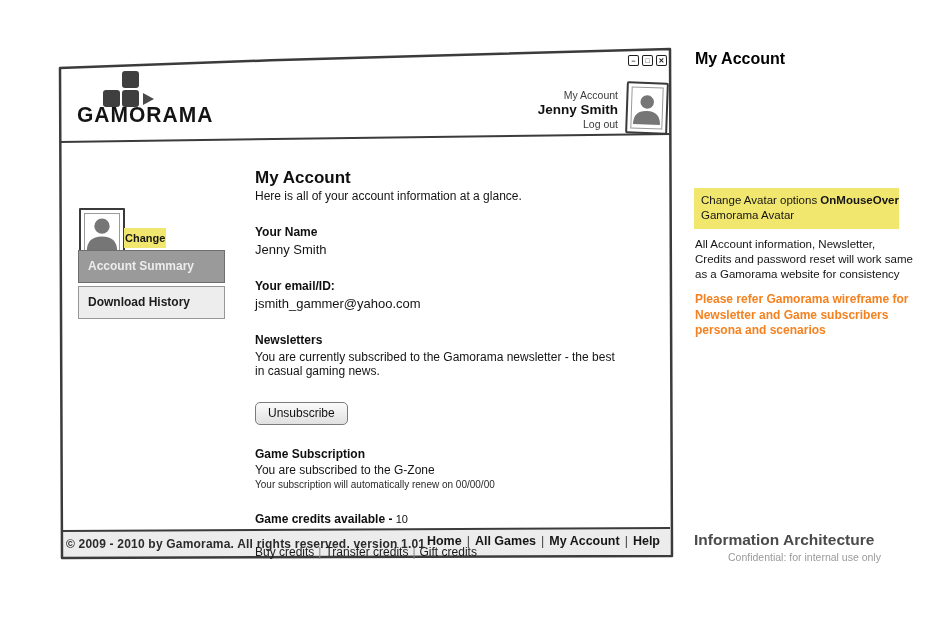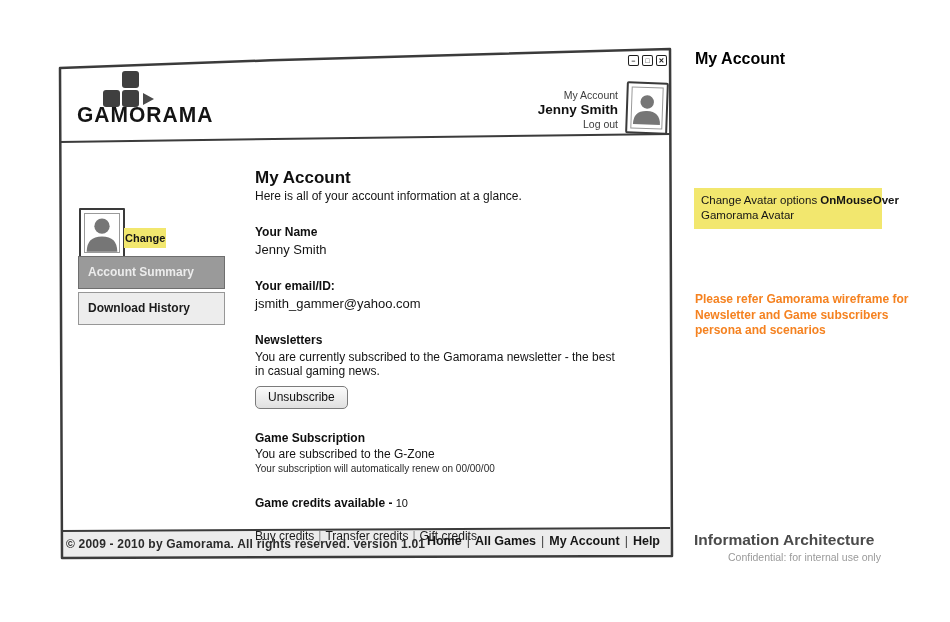--- a/index.html
+++ b/index.html
@@ -39,55 +39,55 @@
   .avatar-hdr { left:626px; top:82px; width:42px; height:52px; transform:rotate(2deg); border-radius:2px; }
   .avatar-side { left:79px; top:208px; width:46px; height:50px; border-radius:1px; }
   .avatar-inner { width:100%; height:100%; border:1px solid #9a9a9a; background:#fff; overflow:hidden; }
   .avatar-inner svg { display:block; width:100%; height:100%; }
 
   
   .change-tag { left:124px; top:228px; background:#F2E76E; font-size:11px; font-weight:bold;
     color:#161616; padding:4px 1px; }
 
   
-  .side-nav { left:78px; top:256px; width:147px; }
+  .side-nav { left:78px; top:250px; width:147px; }
   .nav-item { height:33px; line-height:31px; padding-left:9px; font-size:12px; font-weight:bold;
     background:#ededed; border:1px solid #979797; color:#1c1c1c; margin-bottom:3px; cursor:pointer; }
   .nav-item.selected { background:#9a9a9a; border-color:#6e6e6e; color:#ececec; }
 
   
   .content { left:255px; top:168px; width:390px; }
   .content h1 { font-size:17px; font-weight:bold; color:#0f0f0f; }
   .txt { font-size:12px; line-height:13px; color:#141414; }
   .lbl { font-size:12px; font-weight:bold; color:#0f0f0f; }
   .val { font-size:13px; color:#141414; }
   .mt-intro { margin-top:2px; }
   .mt-sec { margin-top:22px; }
   .mt-line { margin-top:3px; }
   .nl-text { margin-top:4px; line-height:13.5px; }
   .small-note { font-size:10px; color:#2a2a2a; margin-top:2px; }
-  .unsub-btn { display:inline-block; margin-top:8px; padding:3px 12px 4px;
+  .unsub-btn { display:inline-block; margin-top:24px; padding:3px 12px 4px;
     border:1px solid #7b7b7b; border-radius:5px; background:linear-gradient(#fbfbfb,#e0e0e0);
     font-size:12px; color:#111; cursor:pointer; }
   .credits-line .num { font-size:11px; font-weight:normal;margin-top:48px; }
   .credit-links { margin-top:19px; font-size:12px; }
   .credit-links .lnk { cursor:pointer; }
   .credit-links .sep { color:#8a8a8a; padding:0 4px; }
 
   
   .foot-copy { left:66px; top:537px; font-size:12px; font-weight:bold; color:#2b2b2b;
     letter-spacing:0.2px; }
   .foot-links { left:360px; top:534px; width:300px; text-align:right; font-size:12.5px;
     font-weight:bold; color:#161616; }
   .foot-links .lnk { cursor:pointer; }
   .foot-links .sep { font-weight:normal; padding:0 5px; color:#444; }
 
   
   .margin-title { left:695px; top:50px; font-size:16px; font-weight:bold; color:#000; }
-  .note-yellow { left:694px; top:188px; width:188px; background:#F2E76E; padding:5px 7px 6px;
+  .note-yellow { left:694px; top:188px; width:205px; background:#F2E76E; padding:5px 7px 6px;
     font-size:11.5px; line-height:15px; color:#151515; white-space:nowrap; }
   .note-black { left:695px; top:237px; width:230px; font-size:11.5px; line-height:15px; color:#151515; }
   .note-orange { left:695px; top:292px; width:240px; font-size:12px; font-weight:bold;
     line-height:15.5px; color:#F58220; }
   .doc-title { left:694px; top:531px; font-size:15.5px; font-weight:bold; color:#4b4b4b; }
   .doc-sub { left:728px; top:551px; font-size:10.5px; color:#9a9a9a; }
 </style>
 </head>
 <body>
 
@@ -175,20 +175,23 @@
     <span class="lnk">Home</span><span class="sep">|</span><span class="lnk">All Games</span><span class="sep">|</span><span class="lnk">My Account</span><span class="sep">|</span><span class="lnk">Help</span>
   </div>
 
   <div class="abs margin-title">My Account</div>
 
   <div class="abs note-yellow">
     <div><span>Change Avatar options </span><b>OnMouseOver</b></div>
     <div>Gamorama Avatar</div>
   </div>
 
+  <div class="abs note-black preline">All Account information, Newsletter,
+Credits and password reset will work same
+as a Gamorama website for consistency</div>
   <div class="abs doc-title">Information Architecture</div>
 
   <div class="abs note-orange preline">Please refer Gamorama wireframe for
 Newsletter and Game subscribers
 persona and scenarios</div>
   <div class="abs doc-sub">Confidential: for internal use only</div>
 
 </div>
 
 </body></html>

